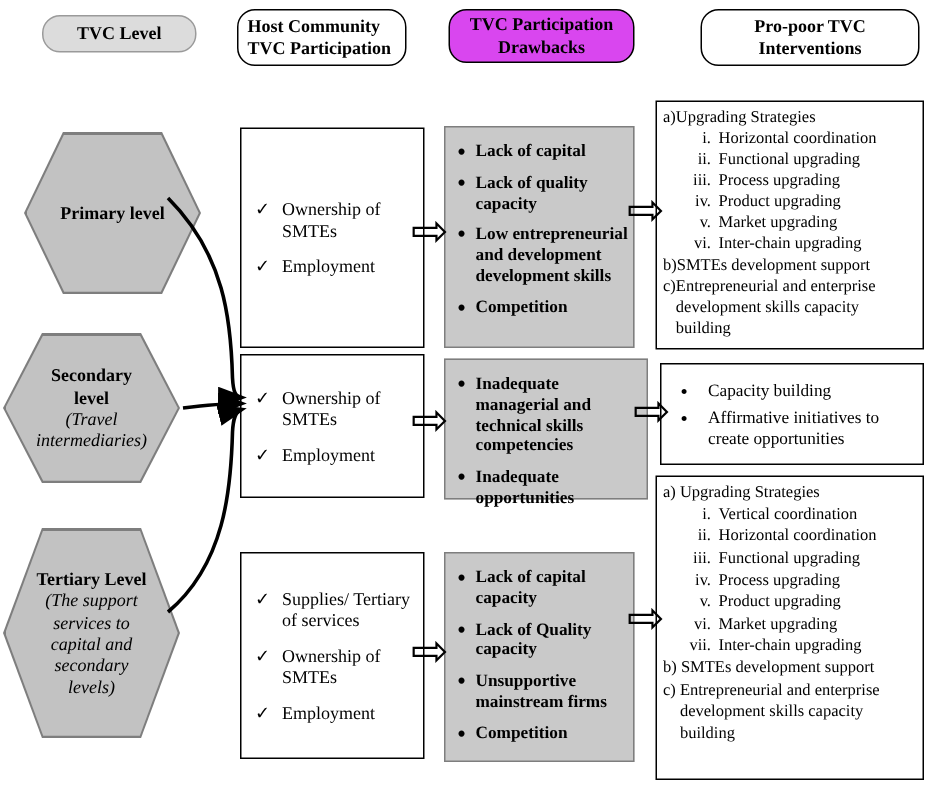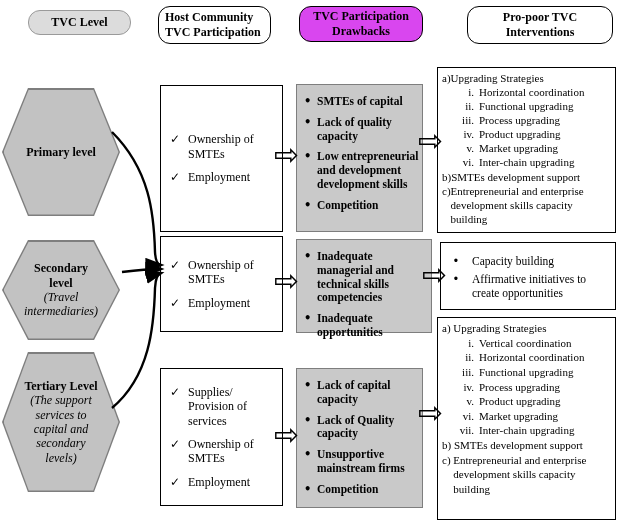--- a/index.html
+++ b/index.html
@@ -11,22 +11,22 @@
   .hdr{display:flex;align-items:center;justify-content:center;text-align:center;
        font-weight:bold;font-size:12px;line-height:1.25;border-radius:12px;}
   .hdr1{left:28px;top:10px;width:103px;height:25px;background:#dcdcdc;border:1px solid #9a9a9a;}
   .hdr2{left:158px;top:6px;width:113px;height:38px;background:#fff;border:1px solid #000;
         justify-content:flex-start;text-align:left;padding-left:6px;}
   .hdr3{left:299px;top:6px;width:124px;height:36px;background:#d946ef;border:1px solid #000;}
   .hdr4{left:467px;top:6px;width:146px;height:38px;background:#fff;border:1px solid #000;}
 
   
   .hex{position:absolute;}
-  .hex1{left:2px;top:88px;width:118px;height:128px;}
-  .hex2{left:2px;top:222px;width:118px;height:100px;margin-top:18px;}
+  .hex1{left:16px;top:88px;width:118px;height:108px;}
+  .hex2{left:2px;top:222px;width:118px;height:100px;}
   .hex3{left:2px;top:352px;width:118px;height:140px;}
   .hex .outer{position:absolute;inset:0;background:#7e7e7e;
       clip-path:polygon(22% 0,78% 0,100% 50%,78% 100%,22% 100%,0 50%);}
   .hex .inner{position:absolute;inset:1.5px;background:#c2c2c2;
       clip-path:polygon(22% 0,78% 0,100% 50%,78% 100%,22% 100%,0 50%);
       display:flex;flex-direction:column;align-items:center;justify-content:center;
       text-align:center;font-size:12px;font-weight:bold;padding:4px 18px;line-height:1.2;}
   .hex .sub{font-style:italic;font-weight:normal;}
   .hex1 .sub{font-weight:bold;}
 
@@ -132,38 +132,38 @@
         <li>
           <span class="marker">✓</span>
           <span class="txt">Employment</span>
         </li>
       </ul>
   </div>
   <div class="box pbox p3">
     <ul class="checklist">
         <li>
           <span class="marker">✓</span>
-          <span class="txt">Supplies/ Provision of services</span>
+          <span class="txt">Supplies/ Tertiary of services</span>
         </li>
         <li>
           <span class="marker">✓</span>
           <span class="txt">Ownership of SMTEs</span>
         </li>
         <li>
           <span class="marker">✓</span>
           <span class="txt">Employment</span>
         </li>
       </ul>
   </div>
 
   <div class="box dbox d1">
     <ul class="bulletlist">
         <li>
           <span class="marker">•</span>
-          <span class="txt">SMTEs of capital</span>
+          <span class="txt">Lack of capital</span>
         </li>
         <li>
           <span class="marker">•</span>
           <span class="txt">Lack of quality capacity</span>
         </li>
         <li>
           <span class="marker">•</span>
           <span class="txt">Low entrepreneurial and development development skills</span>
         </li>
         <li>

